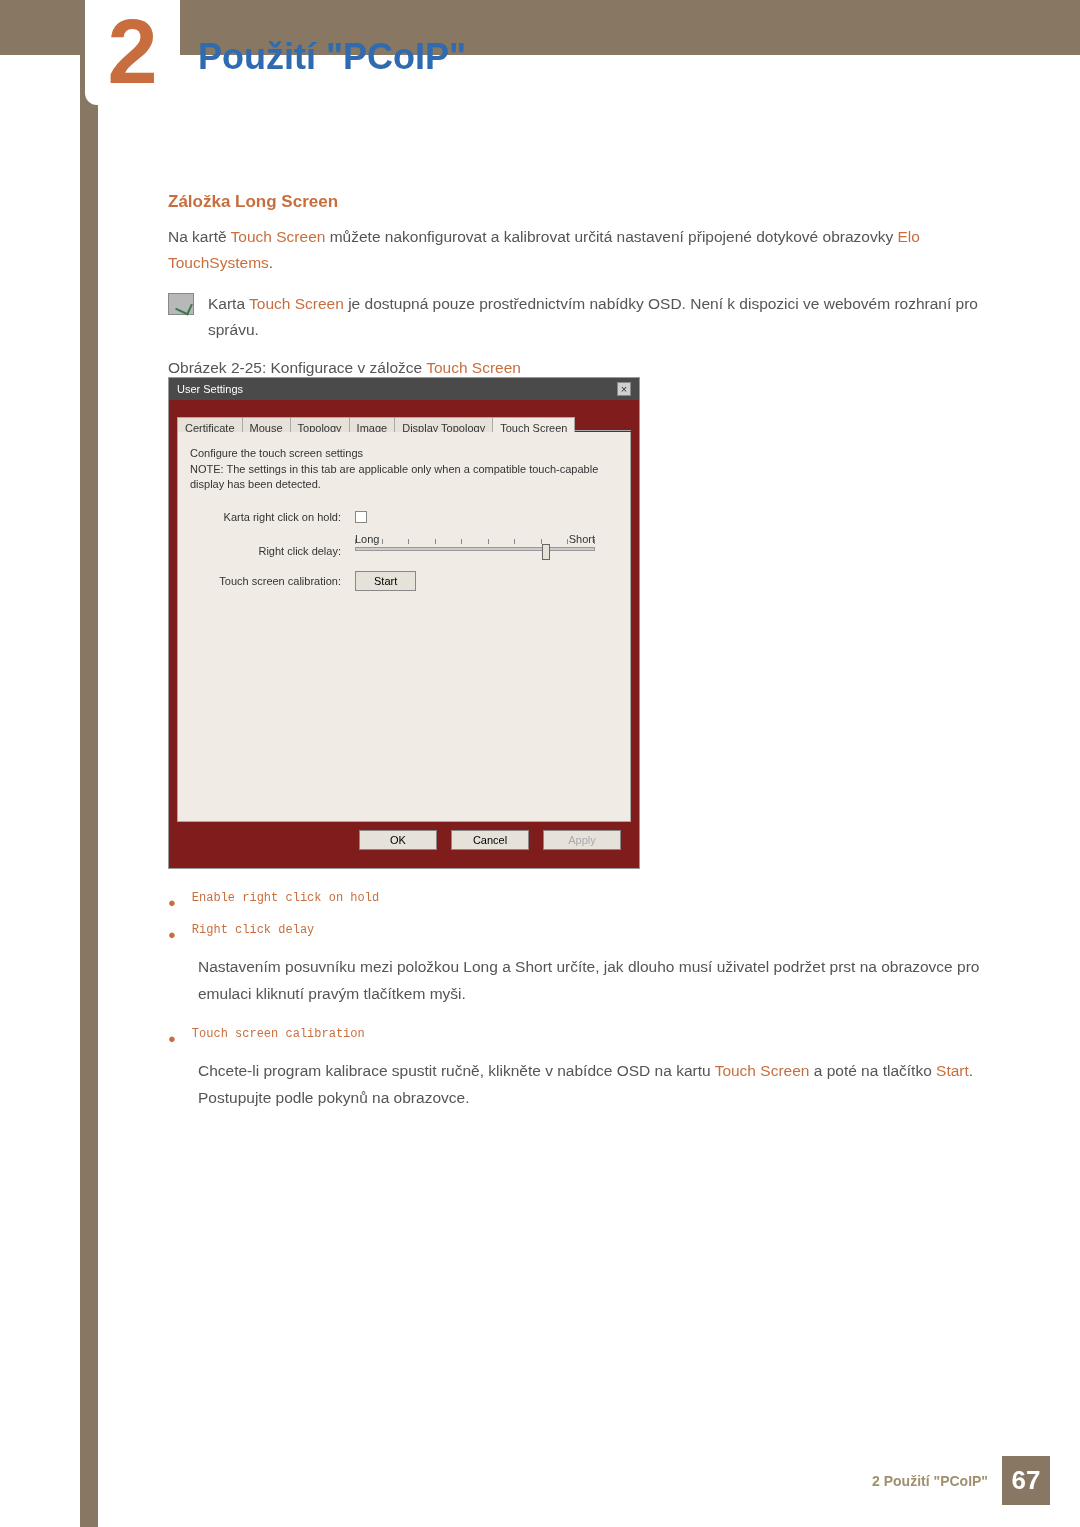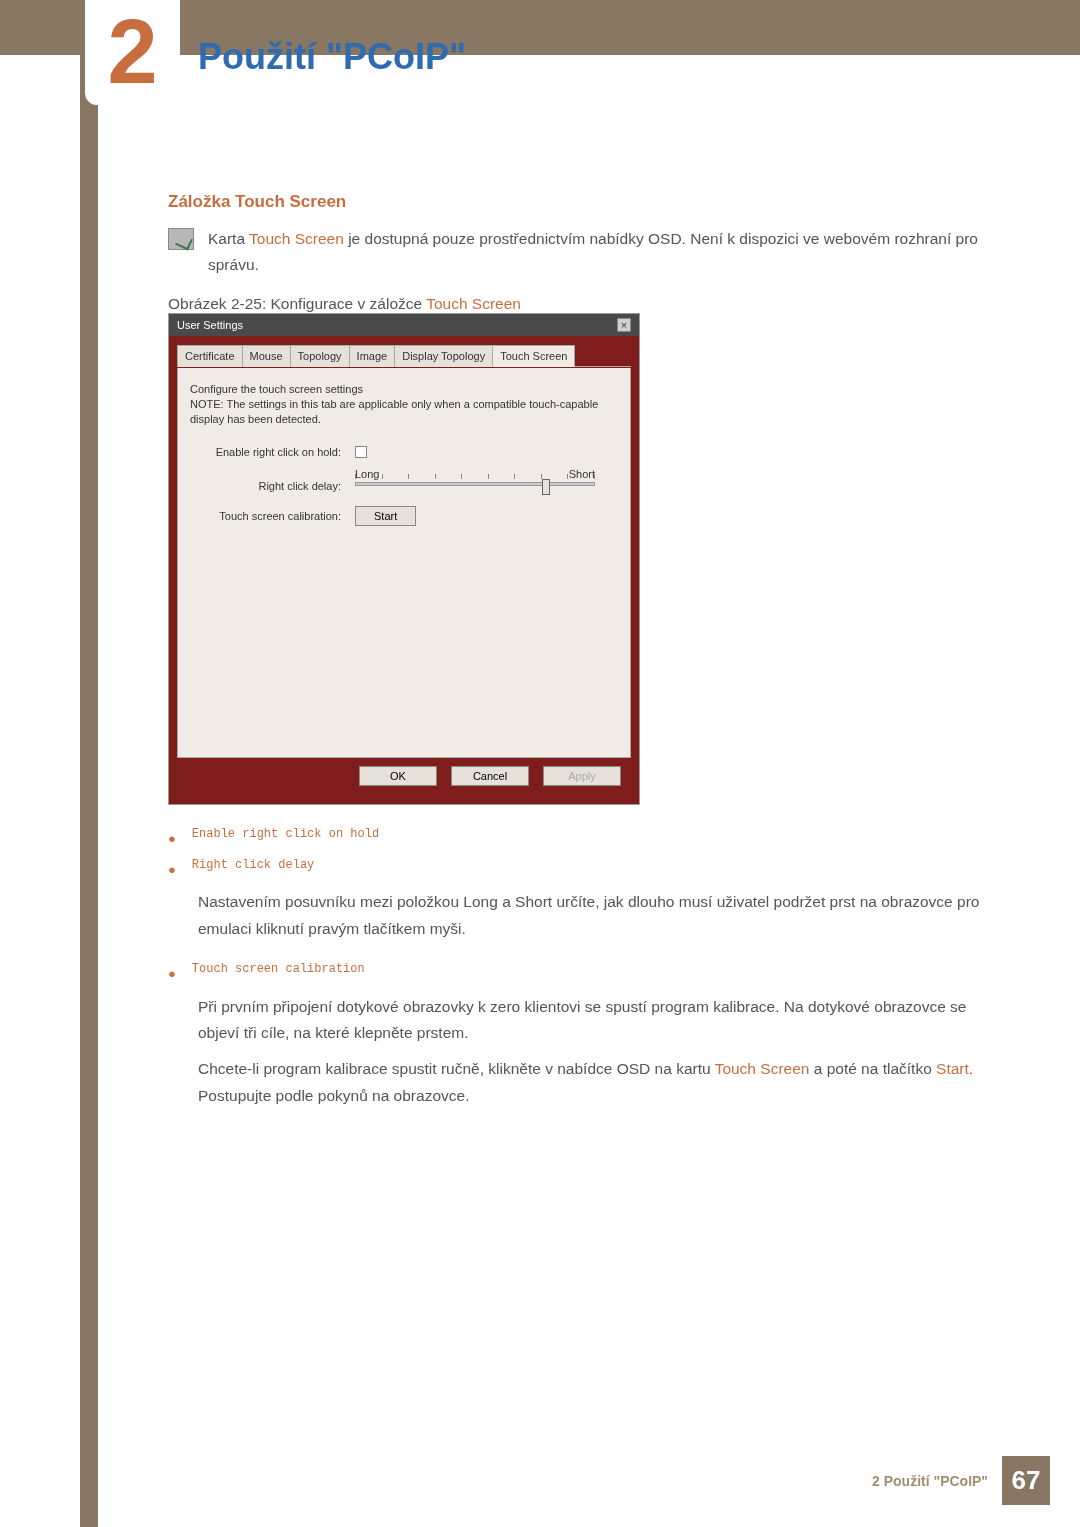--- a/index.html
+++ b/index.html
@@ -15,21 +15,21 @@
   .orange { color: #C86E3E; }
   .note-row { display: flex; gap: 14px; margin-top: 14px; margin-bottom: 16px; }
   .note-icon { width: 26px; height: 22px; background: #b8b8b8; border: 1px solid #888; position: relative; flex-shrink: 0; margin-top: 2px; }
   .note-icon::after { content: ''; position: absolute; right: 2px; bottom: 1px; width: 12px; height: 10px; border-bottom: 2px solid #3a7a4a; border-right: 2px solid #3a7a4a; transform: rotate(25deg); }
   .fig-caption { font-size: 15.5px; color: #555; margin-top: 8px; margin-bottom: 0; }
   .dialog { width: 472px; border: 1px solid #999; background: #7f1d1d; font-size: 11px; color: #333; margin-bottom: 22px; }
   .dlg-title { background: #4a4a4a; color: #fff; padding: 4px 8px; display: flex; justify-content: space-between; align-items: center; }
   .dlg-close { width: 14px; height: 14px; background: #d0d0d0; color: #333; display: flex; align-items: center; justify-content: center; font-size: 11px; border: 1px solid #888; }
   .dlg-body { padding: 8px; }
   .tab-strip { display: flex; border-bottom: 1px solid #aaa; margin-bottom: 1px; }
-  .tab { padding: 4px 7px; border: 1px solid #aaa; border-bottom: none; background: #e6e1d9; margin-right: -1px; font-size: 11px; position: relative; top: 1px; }
+  .tab { padding: 4px 7px; border: 1px solid #aaa; border-bottom: none; background: #e6e1d9; margin-right: -1px; font-size: 11px; position: relative; top: 9px; }
   .tab.active { background: #f0ece5; border-bottom: 1px solid #f0ece5; }
   .tab-panel { border: 1px solid #aaa; border-top: none; background: #f0ece5; padding: 14px 12px 20px 12px; min-height: 390px; position: relative; }
   .cfg-text { font-size: 11px; color: #333; line-height: 1.4; margin-bottom: 18px; }
   .cfg-row { display: flex; align-items: center; margin-bottom: 10px; }
   .cfg-label { width: 165px; text-align: right; padding-right: 14px; font-size: 11px; }
   .chk { width: 12px; height: 12px; border: 1px solid #888; background: #fff; }
   .slider-wrap { position: relative; width: 240px; }
   .slider-labels { display: flex; justify-content: space-between; font-size: 11px; margin-bottom: 2px; }
   .slider-track { height: 4px; background: #ccc; border: 1px solid #999; position: relative; }
   .slider-ticks { position: absolute; top: 6px; left: 0; right: 0; display: flex; justify-content: space-between; }
@@ -53,22 +53,25 @@
 <div class="top-bar"></div>
 <div class="side-bar"></div>
 
 <div class="chapter-badge">
   <span>2</span>
 </div>
 <div class="chapter-title">Použití "PCoIP"</div>
 
 <div class="content">
 
-  <div class="heading-or">Záložka Touch Screen</div>
+  <div class="heading-or">Záložka Long Screen</div>
 
+  <p class="para">
+    <span>Na kartě </span><span class="orange">Touch Screen</span><span> můžete nakonfigurovat a kalibrovat určitá nastavení připojené dotykové obrazovky  </span><span class="orange">Elo TouchSystems</span><span>.</span>
+  </p>
 
   <div class="note-row">
     <div class="note-icon"></div>
     <p class="para" style="margin-bottom:0">
       <span>Karta </span><span class="orange">Touch Screen</span><span> je dostupná pouze prostřednictvím nabídky OSD. Není k dispozici ve webovém rozhraní pro správu.</span>
     </p>
   </div>
 
   <p class="fig-caption">
     <span>Obrázek 2-25: Konfigurace v záložce </span><span class="orange">Touch Screen</span>
@@ -87,21 +90,21 @@
         <div class="tab">Image</div>
         <div class="tab">Display Topology</div>
         <div class="tab active">Touch Screen</div>
       </div>
       <div class="tab-panel">
         <div class="cfg-text">
           <div>Configure the touch screen settings</div>
           <div>NOTE: The settings in this tab are applicable only when a compatible touch-capable display has been detected.</div>
         </div>
         <div class="cfg-row">
-          <div class="cfg-label">Enable right click on hold:</div>
+          <div class="cfg-label">Karta right click on hold:</div>
           <div class="chk"></div>
         </div>
         <div class="cfg-row" style="align-items:flex-start">
           <div class="cfg-label" style="padding-top:12px">Right click delay:</div>
           <div class="slider-wrap">
             <div class="slider-labels">
               <span>Long</span>
               <span>Short</span>
             </div>
             <div class="slider-track">
@@ -145,21 +148,20 @@
   </div>
   <div class="bullet-body">
     <p class="para">Nastavením posuvníku mezi položkou Long a Short určíte, jak dlouho musí uživatel podržet prst na obrazovce pro emulaci kliknutí pravým tlačítkem myši.</p>
   </div>
 
   <div class="bullet-item">
     <span class="bullet-dot">●</span>
     <span class="bullet-heading">Touch screen calibration</span>
   </div>
   <div class="bullet-body">
-    <p class="para">Při prvním připojení dotykové obrazovky k zero klientovi se spustí program kalibrace. Na dotykové obrazovce se objeví tři cíle, na které klepněte prstem.</p>
     <p class="para">
       <span>Chcete-li program kalibrace spustit ručně, klikněte v nabídce OSD na kartu </span><span class="orange">Touch Screen</span><span> a poté na tlačítko </span><span class="orange">Start</span><span>. Postupujte podle pokynů na obrazovce.</span>
     </p>
   </div>
 
 </div>
 
 <div class="footer">
   <span class="footer-text">2 Použití "PCoIP"</span>
   <div class="page-num">67</div>

